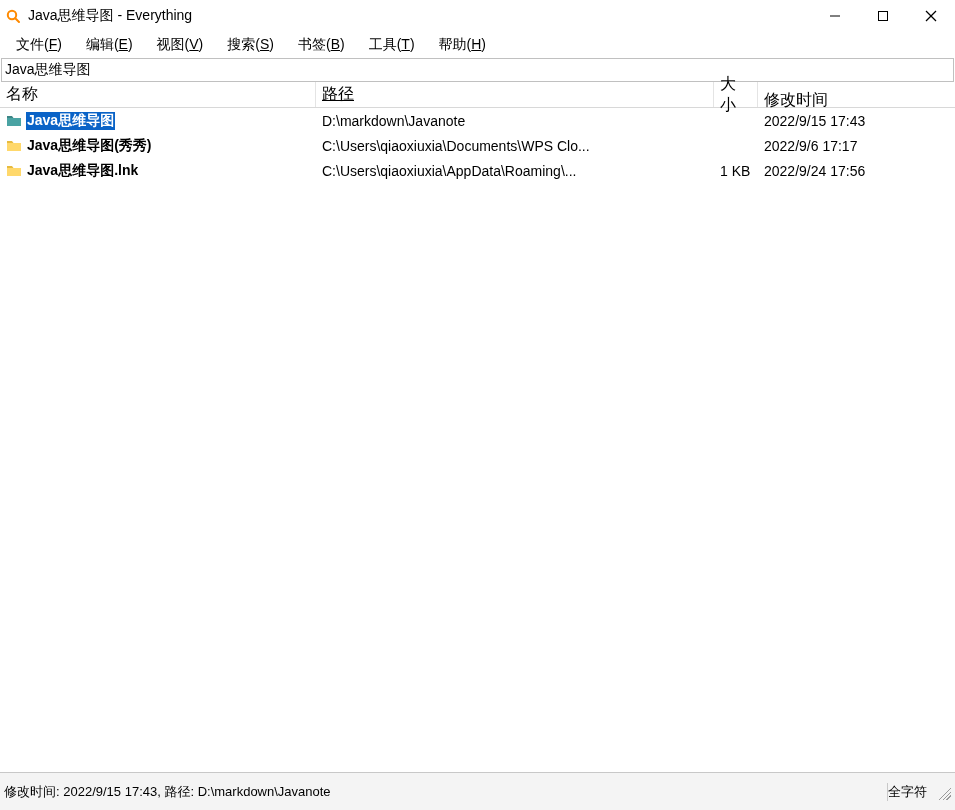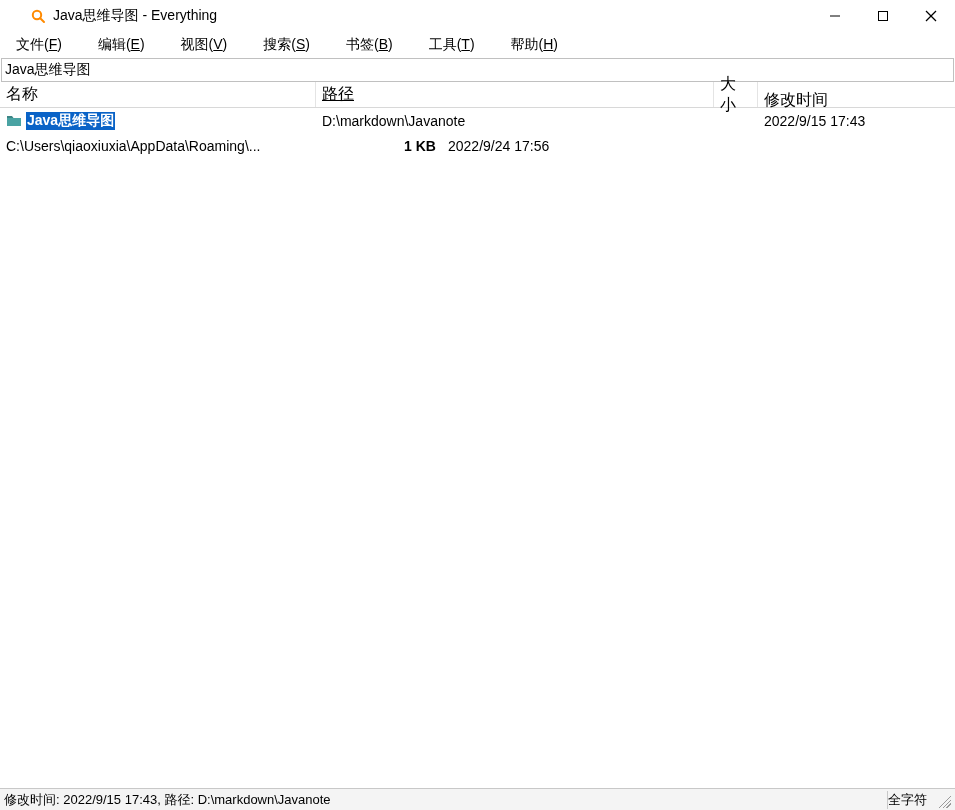--- a/index.html
+++ b/index.html
@@ -14,21 +14,20 @@
     overflow: hidden;
     color: #000;
   }
   
   .titlebar {
     height: 32px;
     display: flex;
     align-items: center;
     padding-left: 4px;
     background: #ffffff;
-    margin-left: 25px;
   }
   .titlebar .app-icon {
     width: 18px; height: 18px;
     margin-right: 6px;
     display: flex; align-items: center; justify-content: center;
   }
   .titlebar .title-text {
     font-size: 14px;
     flex: 0 0 auto;
   }
@@ -39,21 +38,21 @@
     display: flex; align-items: center; justify-content: center;
     font-size: 14px;
     font-family: "Segoe MDL2 Assets", sans-serif;
   }
   
   .menubar {
     height: 26px;
     display: flex;
     align-items: center;
     padding-left: 6px;
-    gap: 16px;
+    gap: 4px;
     background: #ffffff;
   }
   .menu-item {
     padding: 2px 10px;
     font-size: 14px;
   }
   .menu-item u { text-decoration: underline; }
   
   .searchbar {
     height: 24px;
@@ -99,40 +98,40 @@
   }
   .row {
     height: 25px;
     display: flex;
     align-items: center;
     font-size: 14px;
   }
   .cell { padding: 0 6px; overflow: hidden; white-space: nowrap; text-overflow: ellipsis; }
   .cell.name  { width: 316px; display: flex; align-items: center; gap: 4px; font-weight: 700; }
   .cell.path  { width: 398px; }
-  .cell.size  { width: 44px; text-align: center; font-weight: bold; }
+  .cell.size  { width: 44px; text-align: left; }
   .cell.date  { flex: 1; }
   .file-icon {
     width: 16px; height: 16px; flex: 0 0 16px;
     display: inline-flex; align-items: center; justify-content: center;
   }
   .folder-teal svg path.body { fill: #4aa3a3; }
   .folder-teal svg path.tab  { fill: #3d8585; }
   .folder-yellow svg path.body { fill: #ffd86b; }
   .folder-yellow svg path.tab  { fill: #e7bb3f; }
   .name-text {
     padding: 0 1px;
   }
   .row.selected .name-text {
     background: #0a63c7;
     color: #fff;
   }
   
   .statusbar {
-    height: 22px;
+    height: 38px;
     border-top: 1px solid #c8c8c8;
     display: flex;
     align-items: center;
     font-size: 13px;
     padding: 0 4px;
     background: #f4f4f4;
   }
   .status-left { flex: 1; white-space: nowrap; overflow: hidden; text-overflow: ellipsis; }
   .status-right {
     border-left: 1px solid #c8c8c8;
@@ -209,20 +208,43 @@
             <path class="body" d="M1 5h14v8H1z"></path>
           </svg>
       </span>
       <span class="name-text">Java思维导图</span>
     </div>
     <div class="cell path">D:\markdown\Javanote</div>
     <div class="cell size"></div>
     <div class="cell date">2022/9/15 17:43</div>
   </div>
   <div class="row">
+    <div class="cell name">
+      <span class="file-icon folder-yellow">
+        <svg width="16" height="16" viewBox="0 0 16 16">
+            <path class="tab" d="M1 3h5l1.5 2H1z"></path>
+            <path class="body" d="M1 5h14v8H1z"></path>
+          </svg>
+      </span>
+      <span class="name-text">Java思维导图(秀秀)</span>
+    </div>
+    <div class="cell path">C:\Users\qiaoxiuxia\Documents\WPS Clo...</div>
+    <div class="cell size"></div>
+    <div class="cell date">2022/9/6 17:17</div>
+  </div>
+  <div class="row">
+    <div class="cell name">
+      <span class="file-icon folder-yellow">
+        <svg width="16" height="16" viewBox="0 0 16 16">
+            <path class="tab" d="M1 3h5l1.5 2H1z"></path>
+            <path class="body" d="M1 5h14v8H1z"></path>
+          </svg>
+      </span>
+      <span class="name-text">Java思维导图.lnk</span>
+    </div>
     <div class="cell path">C:\Users\qiaoxiuxia\AppData\Roaming\...</div>
     <div class="cell size">1 KB</div>
     <div class="cell date">2022/9/24 17:56</div>
   </div>
 </div>
 
 <div class="statusbar">
   <div class="status-left">修改时间: 2022/9/15 17:43, 路径: D:\markdown\Javanote</div>
   <div class="status-right">全字符</div>
   <div class="sizegrip"></div>

